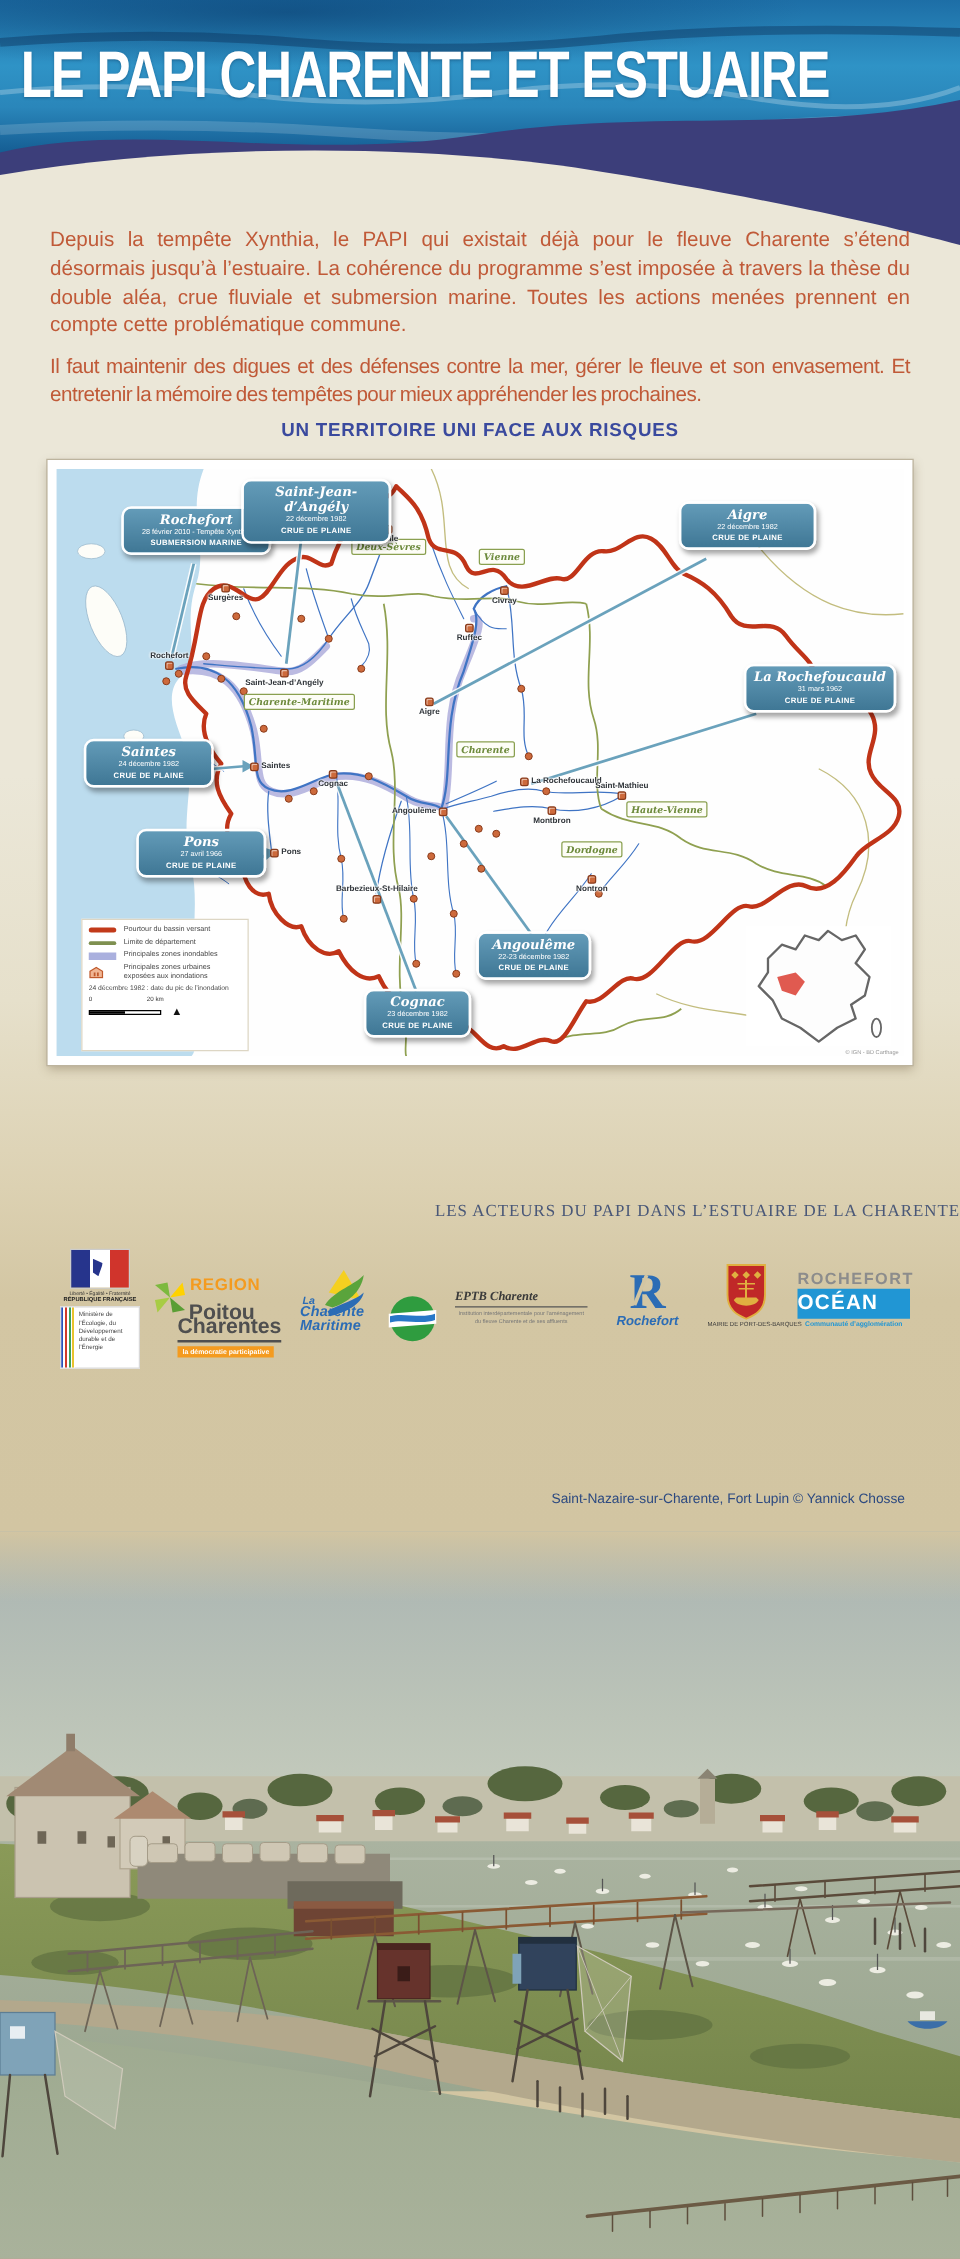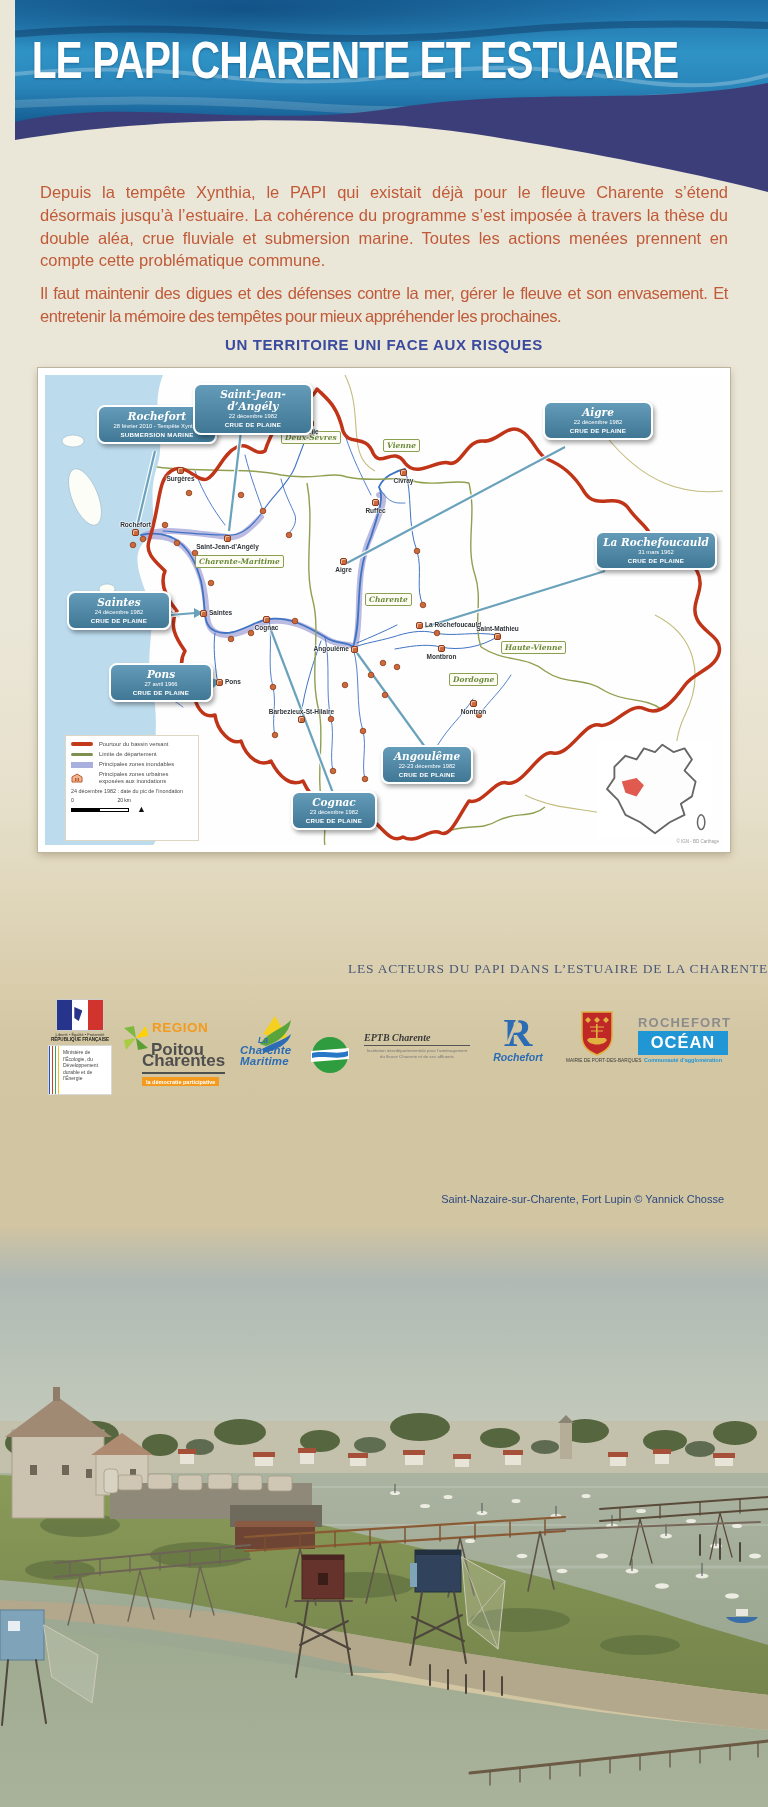--- a/index.html
+++ b/index.html
@@ -1,21 +1,21 @@
 <!DOCTYPE html>
 <html><head>
 <meta charset="utf-8">
 <style>
   html,body{margin:0;padding:0;background:#888;}
   .poster{position:relative;width:768px;height:1807px;margin:0 auto;overflow:hidden;
     font-family:"Liberation Sans",sans-serif;
     background:linear-gradient(180deg,#ebe7d8 0px,#ebe7d8 620px,#e6e0cb 800px,#dcd1b2 950px,#d3c6a3 1040px,#d2c5a2 1225px);}
 
   
-  .hero{position:absolute;top:0;left:15px;width:680px;height:212px;}
+  .hero{position:absolute;top:0;left:0;width:680px;height:212px;}
   .sea{position:absolute;top:0;left:0;width:768px;height:165px;
     background:
       radial-gradient(90% 45% at 30% 6%, rgba(8,56,104,.55), rgba(8,56,104,0) 60%),
       radial-gradient(120% 50% at 70% 100%, rgba(10,68,118,.55), rgba(10,68,118,0) 55%),
       linear-gradient(180deg,#1d6ea6 0%,#2f93c6 32%,#2a86ba 52%,#155d93 74%,#2c86b6 100%);}
   .sea svg{position:absolute;top:0;left:0;}
   .hero-title{position:absolute;top:30px;left:0;right:0;text-align:center;color:#fff;
     font-size:42px;font-weight:bold;letter-spacing:-1px;transform:scale(.97,1.25);transform-origin:50% 0;
     text-shadow:0 1px 2px rgba(0,30,60,.35);}
   .hero-waves{position:absolute;top:80px;left:0;}
@@ -90,35 +90,35 @@
   .min-box{margin-top:3px;background:#fff;border:1px solid #d8d8d8;height:48px;display:flex;}
   .min-bars{flex:0 0 11px;background:repeating-linear-gradient(90deg,#2a52be 0 1.5px,#fff 1.5px 3px,#d03a2c 3px 4.5px,#fff 4.5px 6px,#3aa35c 6px 7.5px,#fff 7.5px 9px,#e8c22e 9px 10.5px,#fff 10.5px 11px);}
   .min-text{flex:1;font-size:5px;color:#444;padding:3px 2px 0 3px;line-height:1.3;}
   
   .rg-kicker{position:absolute;left:30px;top:0;color:#f49b1f;font-weight:bold;font-size:13.5px;letter-spacing:.5px;}
   .rg-l1{position:absolute;left:29px;top:20px;font-size:17px;font-weight:bold;color:#4f4f4f;}
   .rg-l2{position:absolute;left:20px;top:31px;font-size:17px;font-weight:bold;color:#4f4f4f;border-bottom:2px solid #4f4f4f;padding-bottom:1px;}
   .rg-tag{position:absolute;left:20px;top:57px;background:#f49b1f;color:#fff;font-size:5.5px;font-weight:bold;padding:1.5px 4px;white-space:nowrap;}
   
   .cm-txt{position:absolute;left:0;top:22px;color:#2b6cb5;font-weight:bold;font-style:italic;line-height:1;}
-  .cm-la{font-size:8.5px;display:block;margin-left:18px;}
+  .cm-la{font-size:8.5px;display:block;margin-left:2px;}
   .cm-l2,.cm-l3{font-size:11.5px;display:block;letter-spacing:.2px;}
   
   .eptb-name{font-family:"Liberation Serif",serif;font-style:italic;font-weight:bold;font-size:10px;color:#3a3a3a;text-align:left;}
   .eptb-rule{border:none;border-top:1px solid #555;margin:2px 0 2px;}
   .eptb-sub{font-size:4.4px;color:#777;text-align:center;line-height:1.35;}
   
   .r-glyph{position:relative;font-family:"Liberation Serif",serif;font-weight:bold;font-size:40px;line-height:.85;color:#2b6cb5;text-align:center;}
   .r-glyph::after{content:"";position:absolute;left:19px;top:3px;width:3px;height:26px;background:#d2c5a2;transform:rotate(22deg);}
   .r-name{font-size:10.5px;font-weight:bold;font-style:italic;color:#2b6cb5;text-align:center;margin-top:1px;}
   
   .pdb-name{font-size:4.8px;color:#3a3a3a;margin-top:2px;text-align:center;white-space:nowrap;}
   
   .ro-top{font-size:13px;font-weight:bold;color:#8c8c8c;letter-spacing:1.2px;text-align:center;}
-  .ro-mid{background:#2196d4;color:#fff;font-weight:bold;font-size:16.5px;text-align:center;padding:2px 0 3px;letter-spacing:1px;margin-top:1px;}
+  .ro-mid{background:#2196d4;color:#fff;font-weight:bold;font-size:16.5px;text-align:left;padding:2px 0 3px;letter-spacing:1px;margin-top:1px;}
   .ro-bot{font-size:5.4px;color:#2196d4;font-weight:bold;text-align:center;margin-top:1.5px;white-space:nowrap;}
 
   
   .photo-caption{position:absolute;top:1193px;right:44px;font-size:11px;color:#2d4a80;}
   .photo{position:absolute;top:1225px;left:0;width:768px;height:582px;}
 </style>
 </head>
 <body>
 
 <div class="poster">

